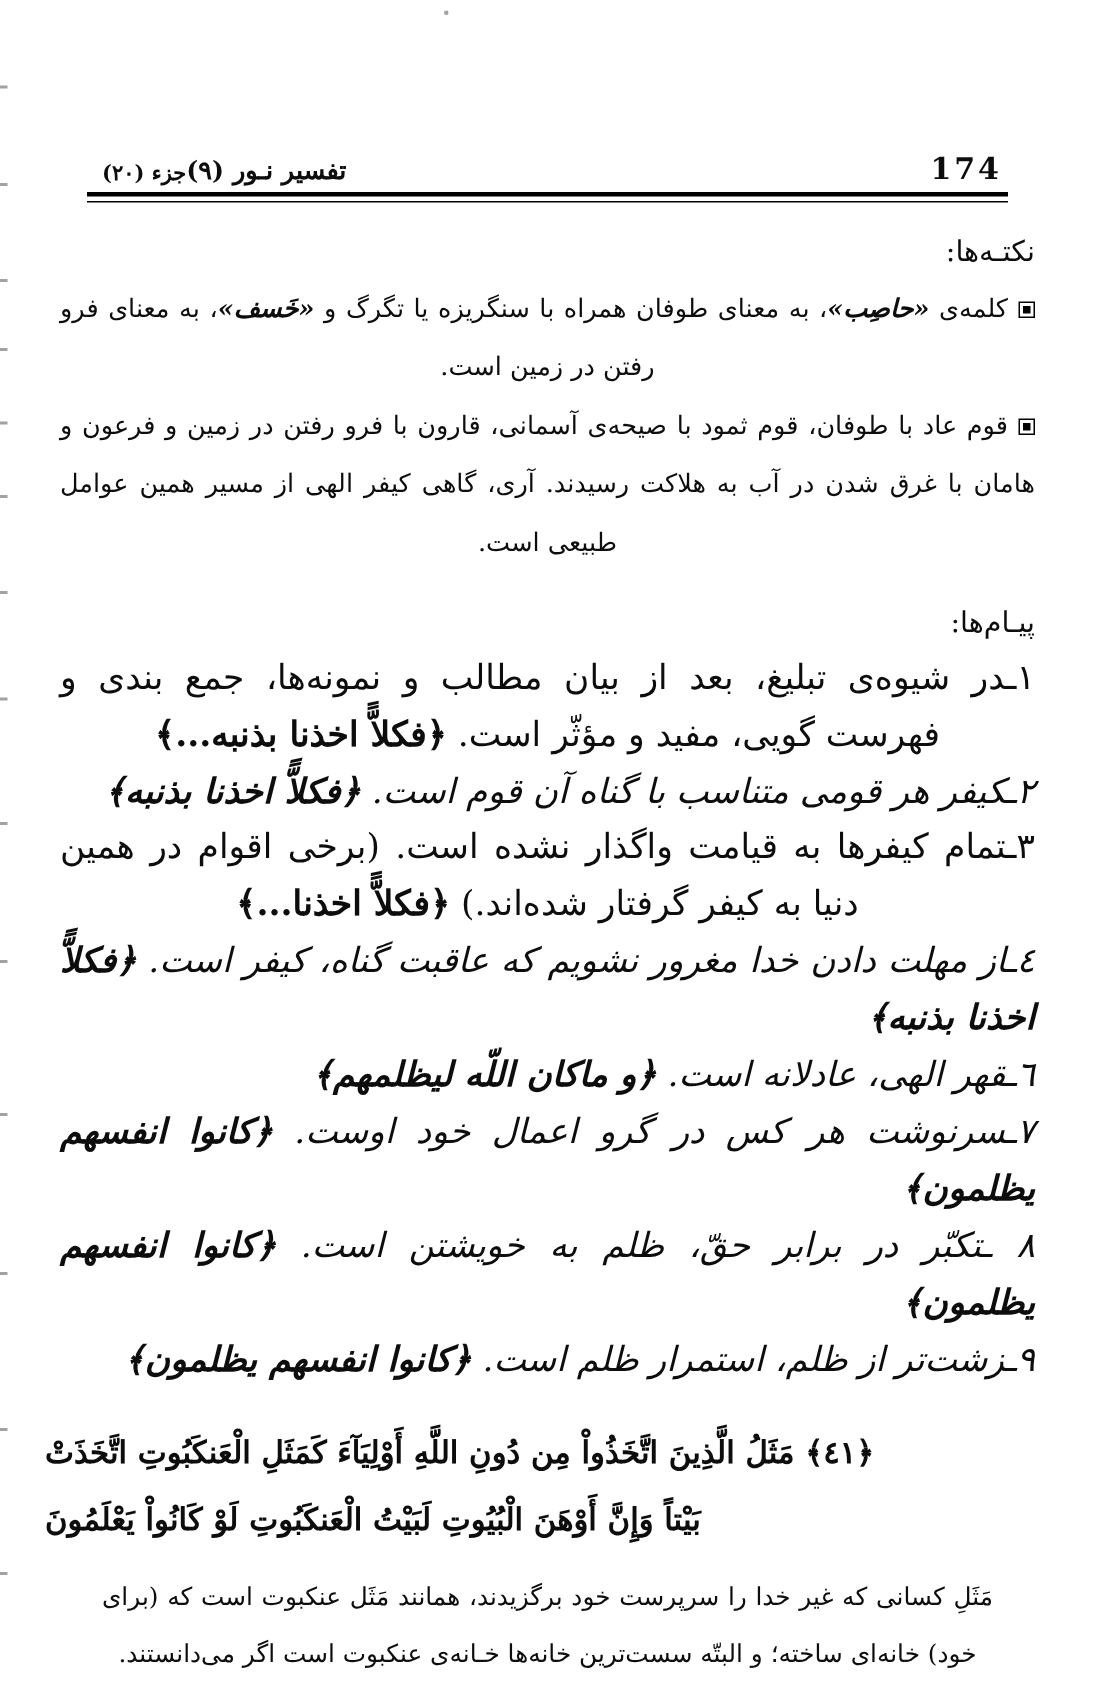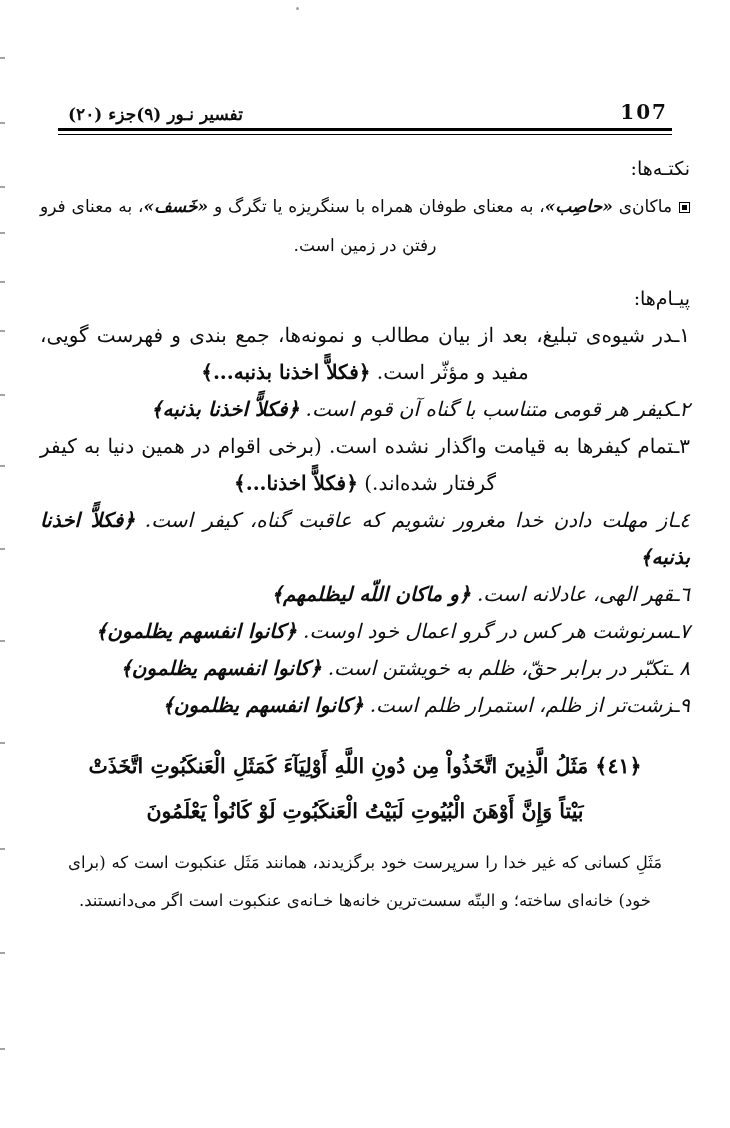--- a/index.html
+++ b/index.html
@@ -15,21 +15,21 @@
   .page{ width:730px; height:1128px; position:relative; padding-top:94px; }
 
   
   .hdr{
     display:flex; align-items:flex-end; justify-content:space-between;
     margin:0 62px 0 68px; height:30px;
     font-weight:bold; font-size:17px;
   }
   .hdr .pn{ font-size:20px; letter-spacing:2px; }
   .hdr .bt{ flex:1; text-align:left; font-size:17px; }
-  .hdr .jz{ font-size:17px; }
+  .hdr .jz{ font-size:14px; }
   .rule{
     margin:4px 58px 0 58px;
     border-top:3px solid #000;
     border-bottom:1.5px solid #000;
     height:7px;
   }
 
   
   .sec-h{
     margin:18px 40px 4px 40px;
@@ -47,61 +47,64 @@
     display:inline-block; width:11px; height:11px;
     border:1.5px solid #000; position:relative; margin-left:7px;
     vertical-align:-1px;
   }
   .sq::after{ content:""; position:absolute; inset:2px; background:#000; }
   .b{ font-weight:bold;font-style:italic; }
 
   
   .mlist{ list-style:none; margin:4px 40px 0 40px; }
   .mlist li{
-    font-size:20px; line-height:37px;
+    font-size:23px; line-height:37px;
     text-align:justify;
   }
   .mlist li.one{ text-align-last:right;font-style:italic; }
   .mlist li.two{ text-align-last:center; }
   .quote{ font-weight:bold; }
 
   
   .verse{
     margin:20px 30px 0 30px;
-    text-align:center; font-weight:bold;
+    text-align:left; font-weight:bold;
     font-size:20.5px; line-height:45px;
   }
   
   .trans{
     margin:10px 68px 0 68px;
     font-weight:normal; font-size:16.5px; line-height:38px;
     text-align:justify; text-align-last:center;
   }
 
   
   .art{ position:absolute; background:#555; opacity:.55; }
   .dash{ width:5px; height:2px; left:0; }
   .dot{ width:3px; height:3px; border-radius:50%; }
 </style>
 </head>
 <body>
 
 <div class="page">
 
   <div class="hdr">
-    <span class="pn">107</span>
+    <span class="pn">174</span>
     <span class="bt">تفسير نـور (٩)</span>
     <span class="jz">جزء (٢٠)</span>
   </div>
   <div class="rule"></div>
 
   <div class="sec-h">نكتـه‌ها:</div>
   <ul class="blist">
     <li>
-      <span class="sq"></span><span>ماكان‌ی </span><span class="b">«حاصِب»</span><span>، به معنای طوفان همراه با سنگریزه یا تگرگ و </span><span class="b">«خَسف»</span><span>، به معنای فرو رفتن در زمین است.</span>
+      <span class="sq"></span><span>كلمه‌ی </span><span class="b">«حاصِب»</span><span>، به معنای طوفان همراه با سنگریزه یا تگرگ و </span><span class="b">«خَسف»</span><span>، به معنای فرو رفتن در زمین است.</span>
+    </li>
+    <li>
+      <span class="sq"></span><span>قوم عاد با طوفان، قوم ثمود با صیحه‌ی آسمانی، قارون با فرو رفتن در زمین و فرعون و هامان با غرق شدن در آب به هلاکت رسیدند. آری، گاهی کیفر الهی از مسیر همین عوامل طبیعی است.</span>
     </li>
   </ul>
 
   <div class="sec-h">پيـام‌ها:</div>
   <ul class="mlist">
     <li class="two"><span>١ـ</span><span>در شیوه‌ی تبلیغ، بعد از بیان مطالب و نمونه‌ها، جمع بندی و فهرست گویی، مفید و مؤثّر است. </span><span class="quote">﴿فكلاًّ اخذنا بذنبه...﴾</span></li>
     <li class="one"><span>٢ـ</span><span>کیفر هر قومی متناسب با گناه آن قوم است. </span><span class="quote">﴿فكلاًّ اخذنا بذنبه﴾</span></li>
     <li class="two"><span>٣ـ</span><span>تمام کیفرها به قیامت واگذار نشده است. (برخی اقوام در همین دنیا به کیفر گرفتار شده‌اند.) </span><span class="quote">﴿فكلاًّ اخذنا...﴾</span></li>
     <li class="one"><span>٤ـ</span><span>از مهلت دادن خدا مغرور نشویم که عاقبت گناه، کیفر است. </span><span class="quote">﴿فكلاًّ اخذنا بذنبه﴾</span></li>
     <li class="one"><span>٦ـ</span><span>قهر الهی، عادلانه است. </span><span class="quote">﴿و ماكان اللّه ليظلمهم﴾</span></li>

